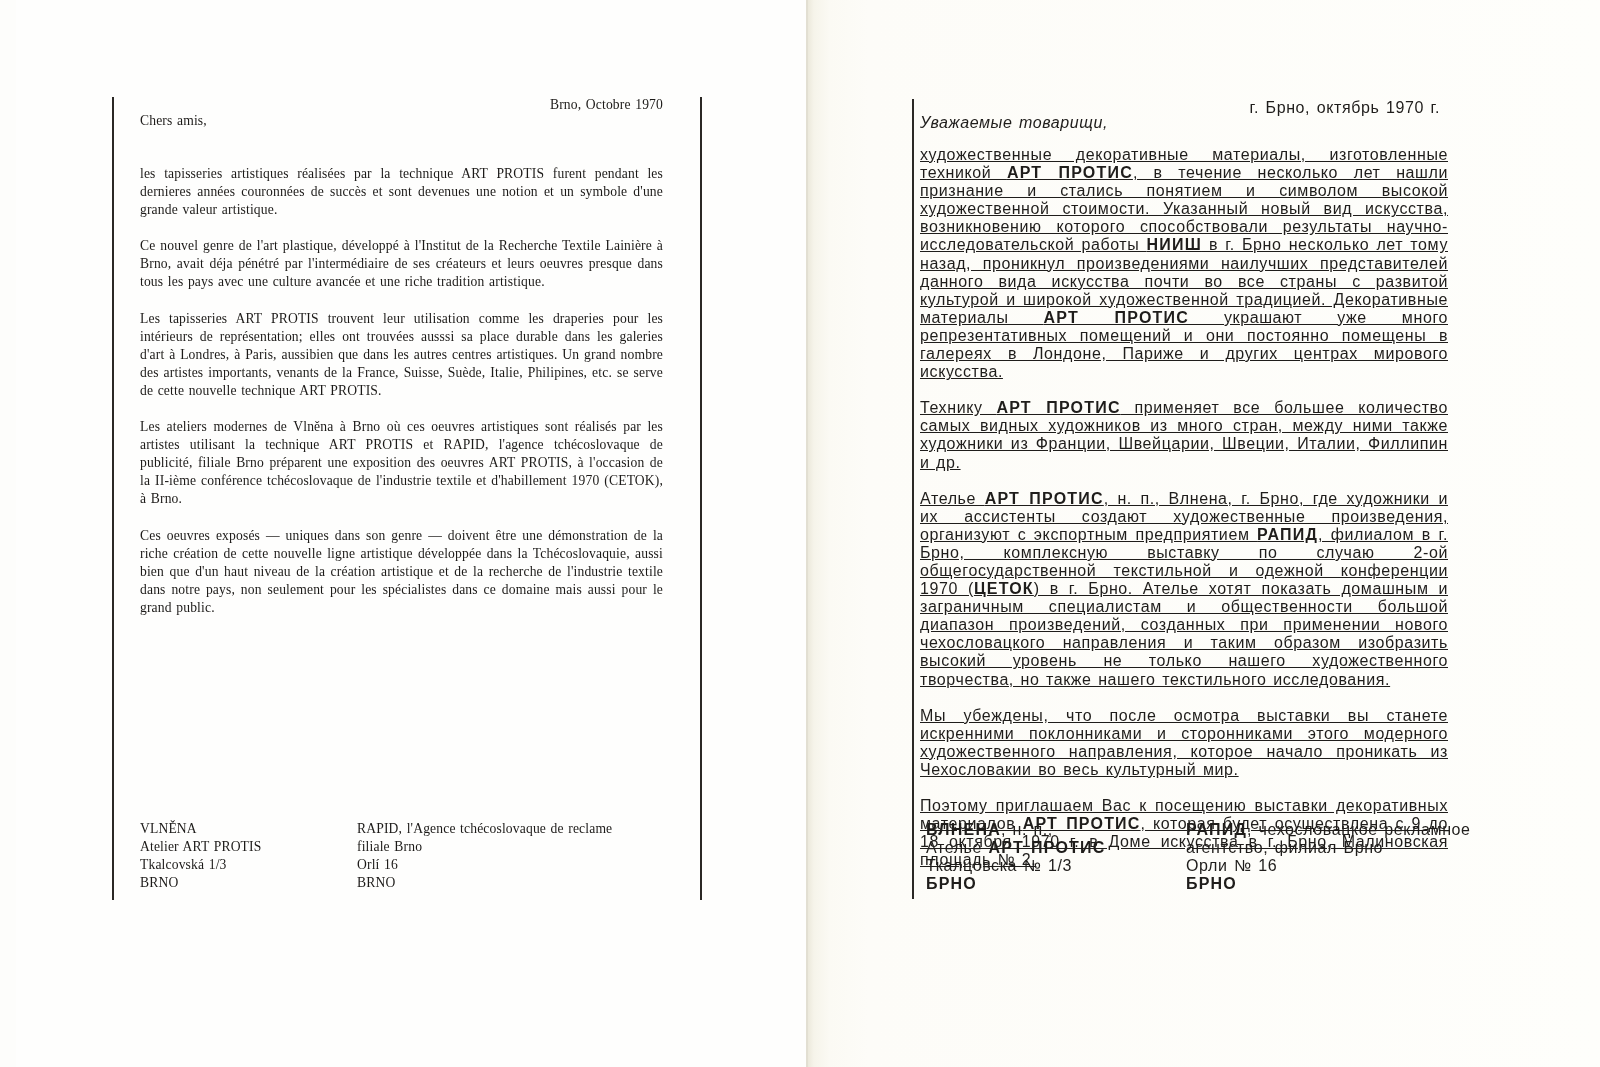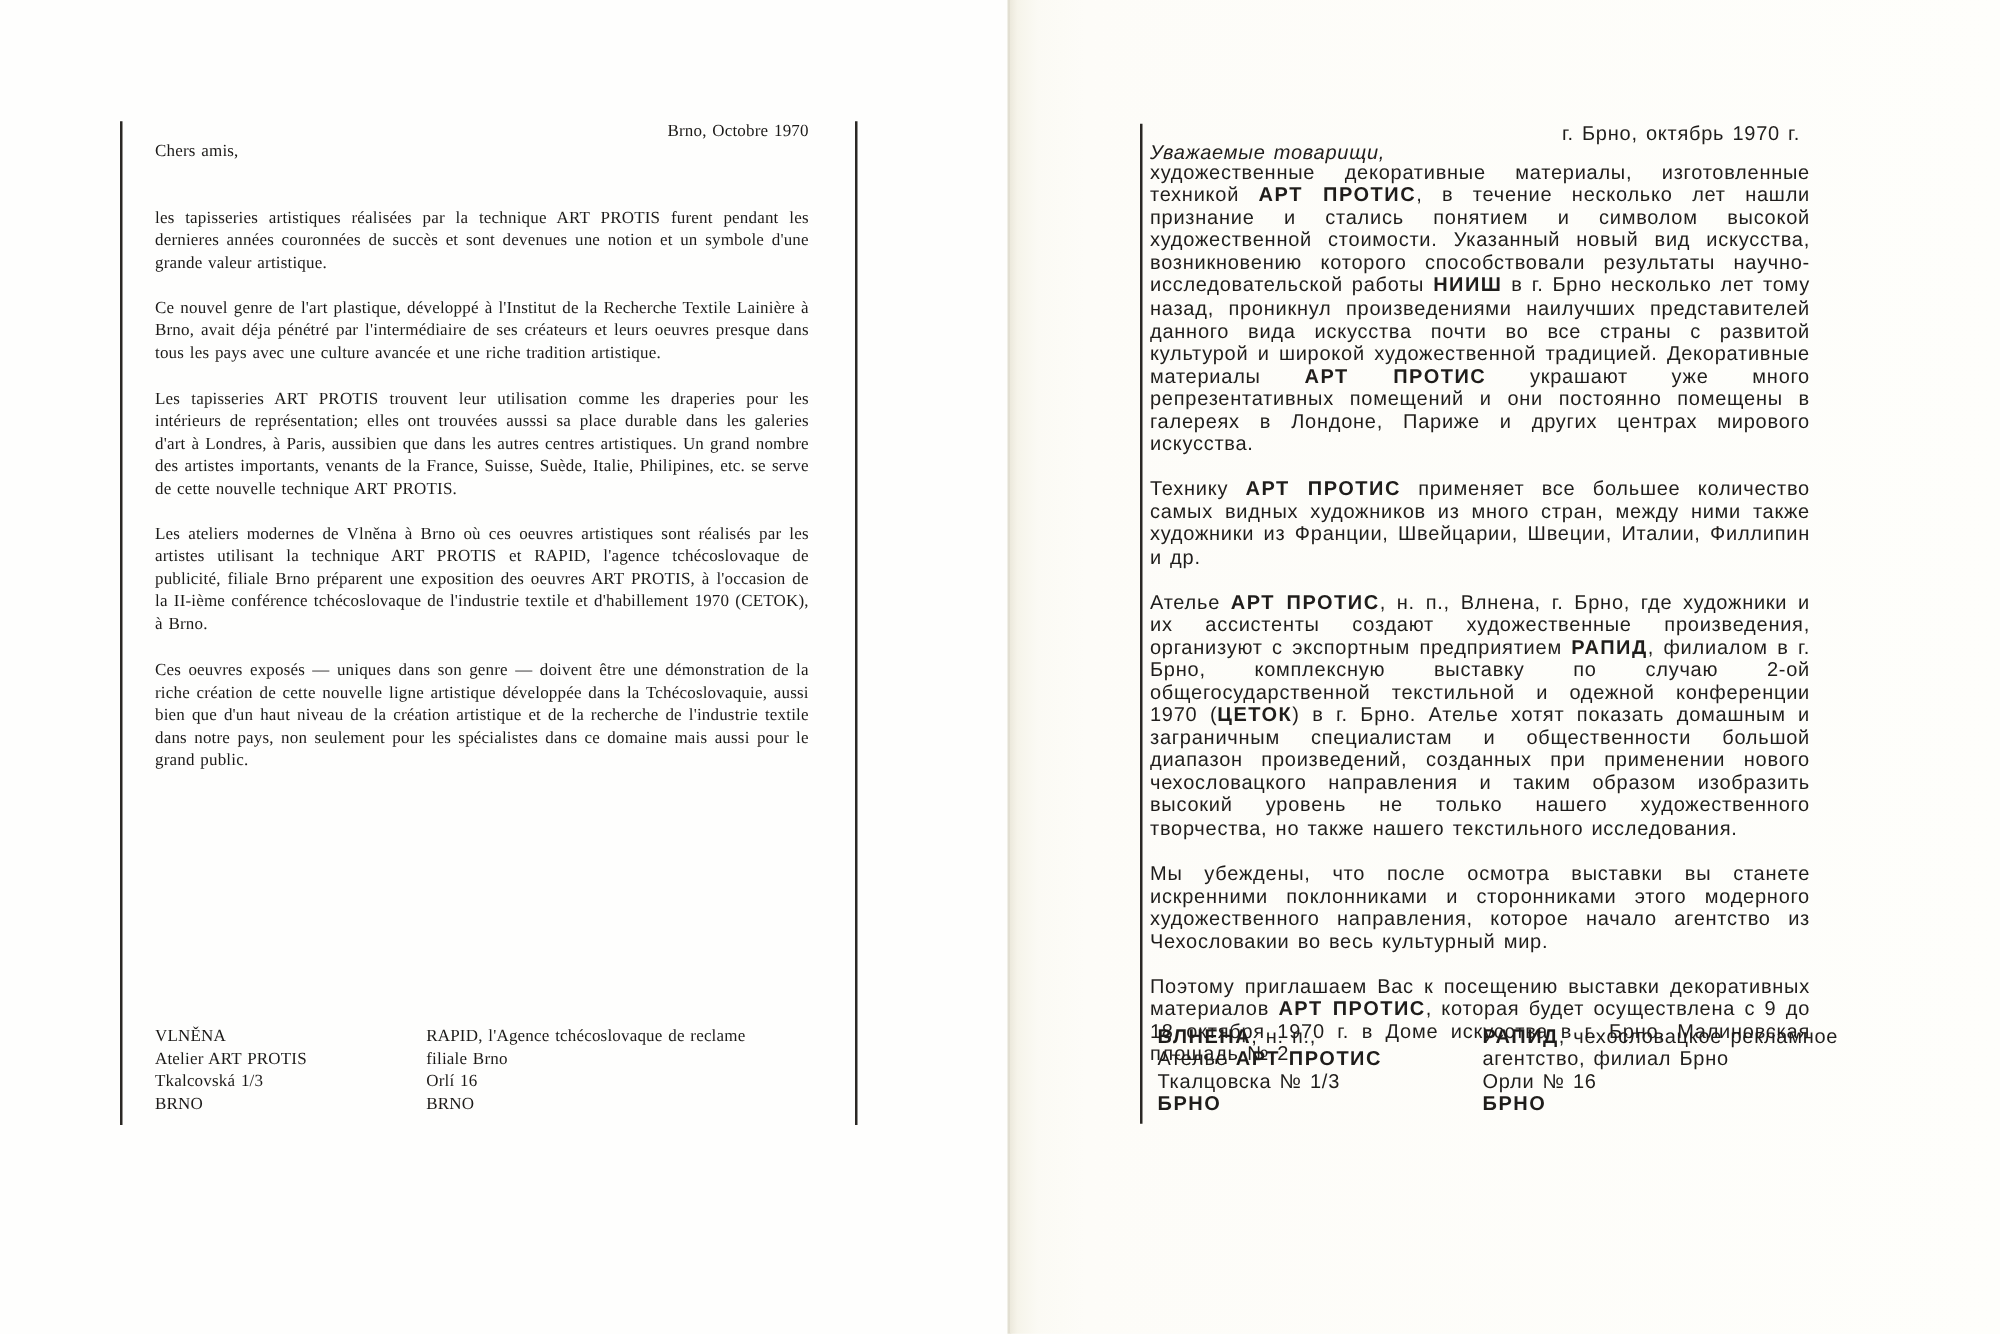--- a/index.html
+++ b/index.html
@@ -1,18 +1,18 @@
 <!DOCTYPE html>
 <html><head>
 <meta charset="utf-8">
 <style>
   html, body { margin:0; padding:0; }
   body { width:1600px; height:1067px; position:relative; overflow:hidden; background:#fdfdfb; font-family:"Liberation Serif", "DejaVu Serif", serif; color:#1c1a18; }
   .page { position:absolute; top:0; height:1067px; }
-  .page-left { left:0; width:808px; background:#fefefd; }
+  .page-left { left:16px; width:808px; background:#fefefd; }
   .page-right { left:808px; width:792px; background:linear-gradient(to right,#ece9dc 0px,#f6f4ea 6px,#fbfaf4 22px,#fdfcf8 60px,#fefefb 100%); }
   .crease { position:absolute; left:806px; top:0; width:3px; height:1067px; background:#e2dfd2; }
   .rule { position:absolute; width:2px; background:#2b2825; }
   .block { position:absolute; }
   .fr { font-family:"Liberation Serif", serif; font-size:13.6px; line-height:18.1px; text-align:justify; letter-spacing:0.15px; word-spacing:1px; }
   .ru { font-family:"Liberation Sans", "DejaVu Sans", sans-serif; font-size:16px; line-height:18.1px; text-align:justify; letter-spacing:0.6px; word-spacing:1.5px; color:#1f1d1b; }
   .para { margin:0 0 18px 0; }
   .para::after { content:""; }
   .date { position:absolute; text-align:right; }
   .salut { position:absolute; }
@@ -54,25 +54,25 @@
 </div>
 
 <div class="crease"></div>
 
 <div class="page page-right">
   <div class="rule" style="left:104px; top:99px; height:800px;"></div>
 
   <div class="date ru" style="left:400px; width:232px; top:99px;">г. Брно, октябрь 1970 г.</div>
   <div class="salut ru" style="left:112px; top:114px;font-style:italic;">Уважаемые товарищи,</div>
 
-  <div class="block ru" style="left:112px; top:130px; width:528px;">
+  <div class="block ru" style="left:112px; top:146px; width:528px;text-decoration:underline;">
     <p class="para">художественные декоративные материалы, изготовленные техникой <b class="bold-name">АРТ ПРОТИС</b>, в течение несколько лет нашли признание и стались понятием и символом высокой художественной стоимости. Указанный новый вид искусства, возникновению которого способствовали результаты научно-исследовательской работы <b class="bold-name">НИИШ</b> в г. Брно несколько лет тому назад, проникнул произведениями наилучших представителей данного вида искусства почти во все страны с развитой культурой и широкой художественной традицией. Декоративные материалы <b class="bold-name">АРТ ПРОТИС</b> украшают уже много репрезентативных помещений и они постоянно помещены в галереях в Лондоне, Париже и других центрах мирового искусства.</p>
     <p class="para">Технику <b class="bold-name">АРТ ПРОТИС</b> применяет все большее количество самых видных художников из много стран, между ними также художники из Франции, Швейцарии, Швеции, Италии, Филлипин и др.</p>
     <p class="para">Ателье <b class="bold-name">АРТ ПРОТИС</b>, н. п., Влнена, г. Брно, где художники и их ассистенты создают художественные произведения, организуют с экспортным предприятием <b class="bold-name">РАПИД</b>, филиалом в г. Брно, комплексную выставку по случаю 2-ой общегосударственной текстильной и одежной конференции 1970 (<b class="bold-name">ЦЕТОК</b>) в г. Брно. Ателье хотят показать домашным и заграничным специалистам и общественности большой диапазон произведений, созданных при применении нового чехословацкого направления и таким образом изобразить высокий уровень не только нашего художественного творчества, но также нашего текстильного исследования.</p>
-    <p class="para">Мы убеждены, что после осмотра выставки вы станете искренними поклонниками и сторонниками этого модерного художественного направления, которое начало агентство из Чехословакии во весь культурный мир.</p>
+    <p class="para">Мы убеждены, что после осмотра выставки вы станете искренними поклонниками и сторонниками этого модерного художественного направления, которое начало проникать из Чехословакии во весь культурный мир.</p>
     <p class="para">Поэтому приглашаем Вас к посещению выставки декоративных материалов <b class="bold-name">АРТ ПРОТИС</b>, которая будет осуществлена с 9 до 18 октября 1970 г. в Доме искусства в г. Брно, Малиновская площадь № 2.</p>
   </div>
 
   <div class="sig ru" style="left:118px; top:821px;">
     <div><b class="bold-name">ВЛНЕНА</b>, н. п.,</div>
     <div>Ателье <b class="bold-name">АРТ ПРОТИС</b></div>
     <div>Ткалцовска № 1/3</div>
     <div><b class="bold-name">БРНО</b></div>
   </div>
   <div class="sig ru" style="left:378px; top:821px;">

